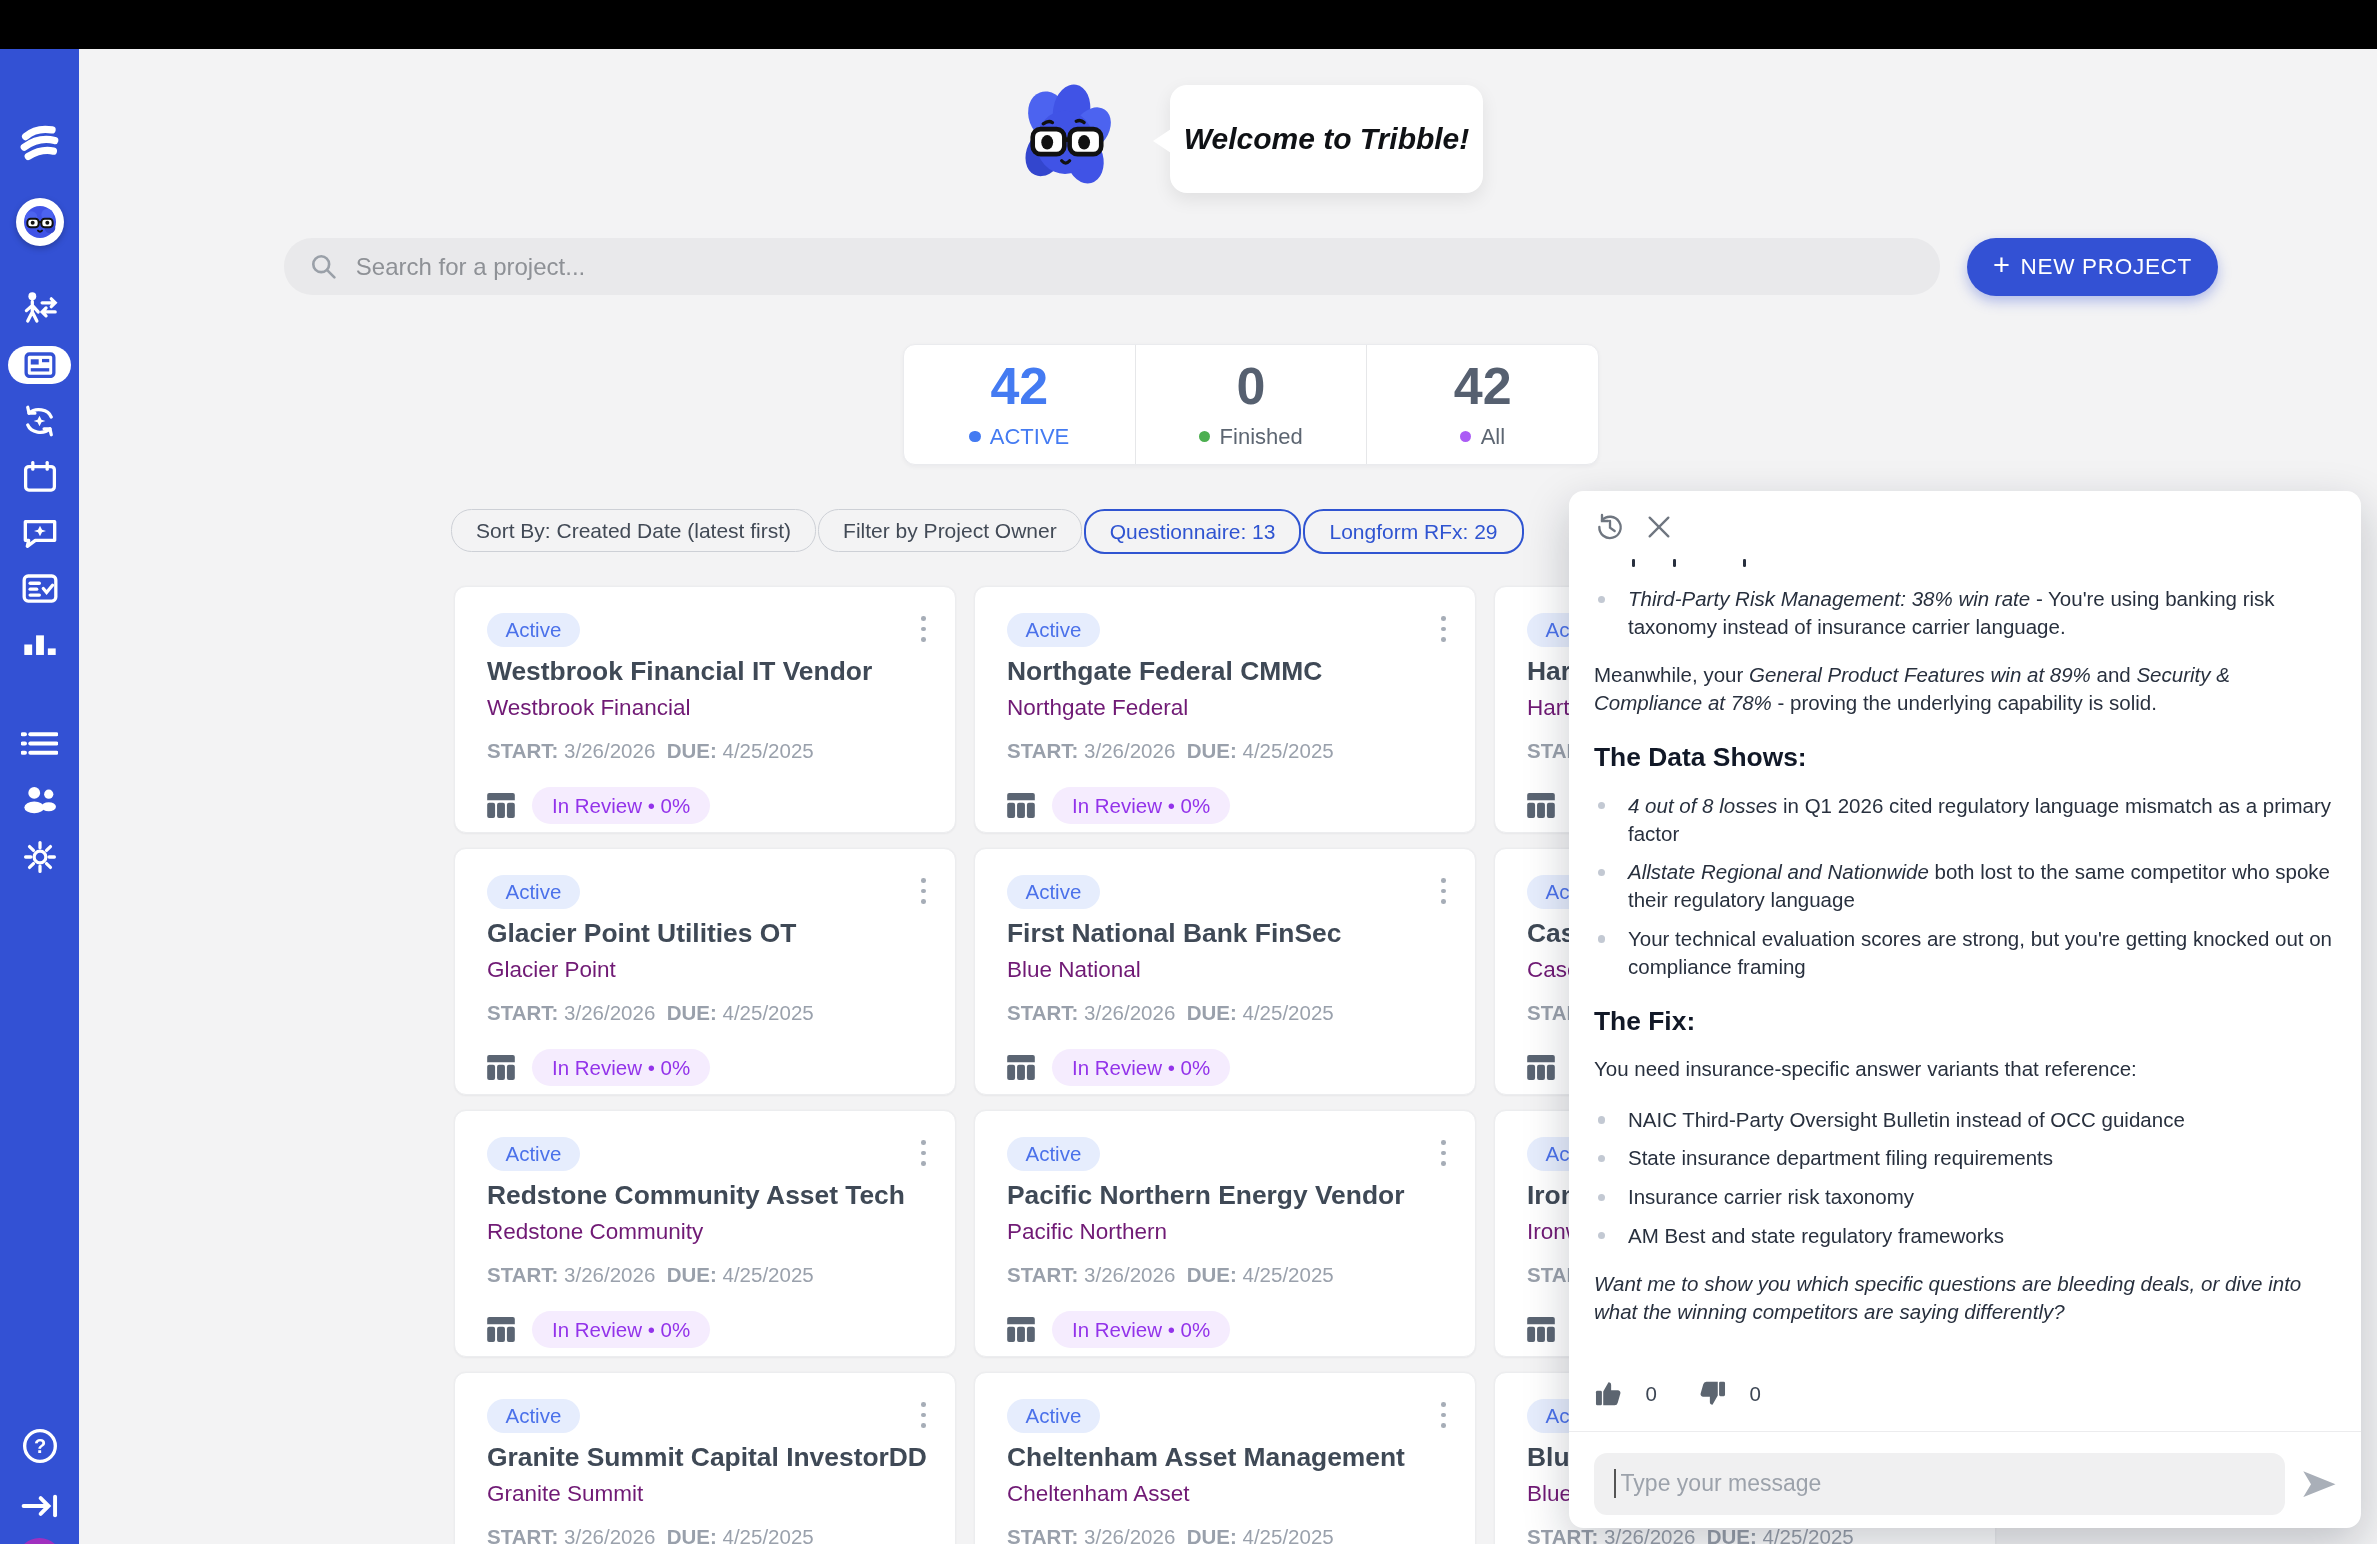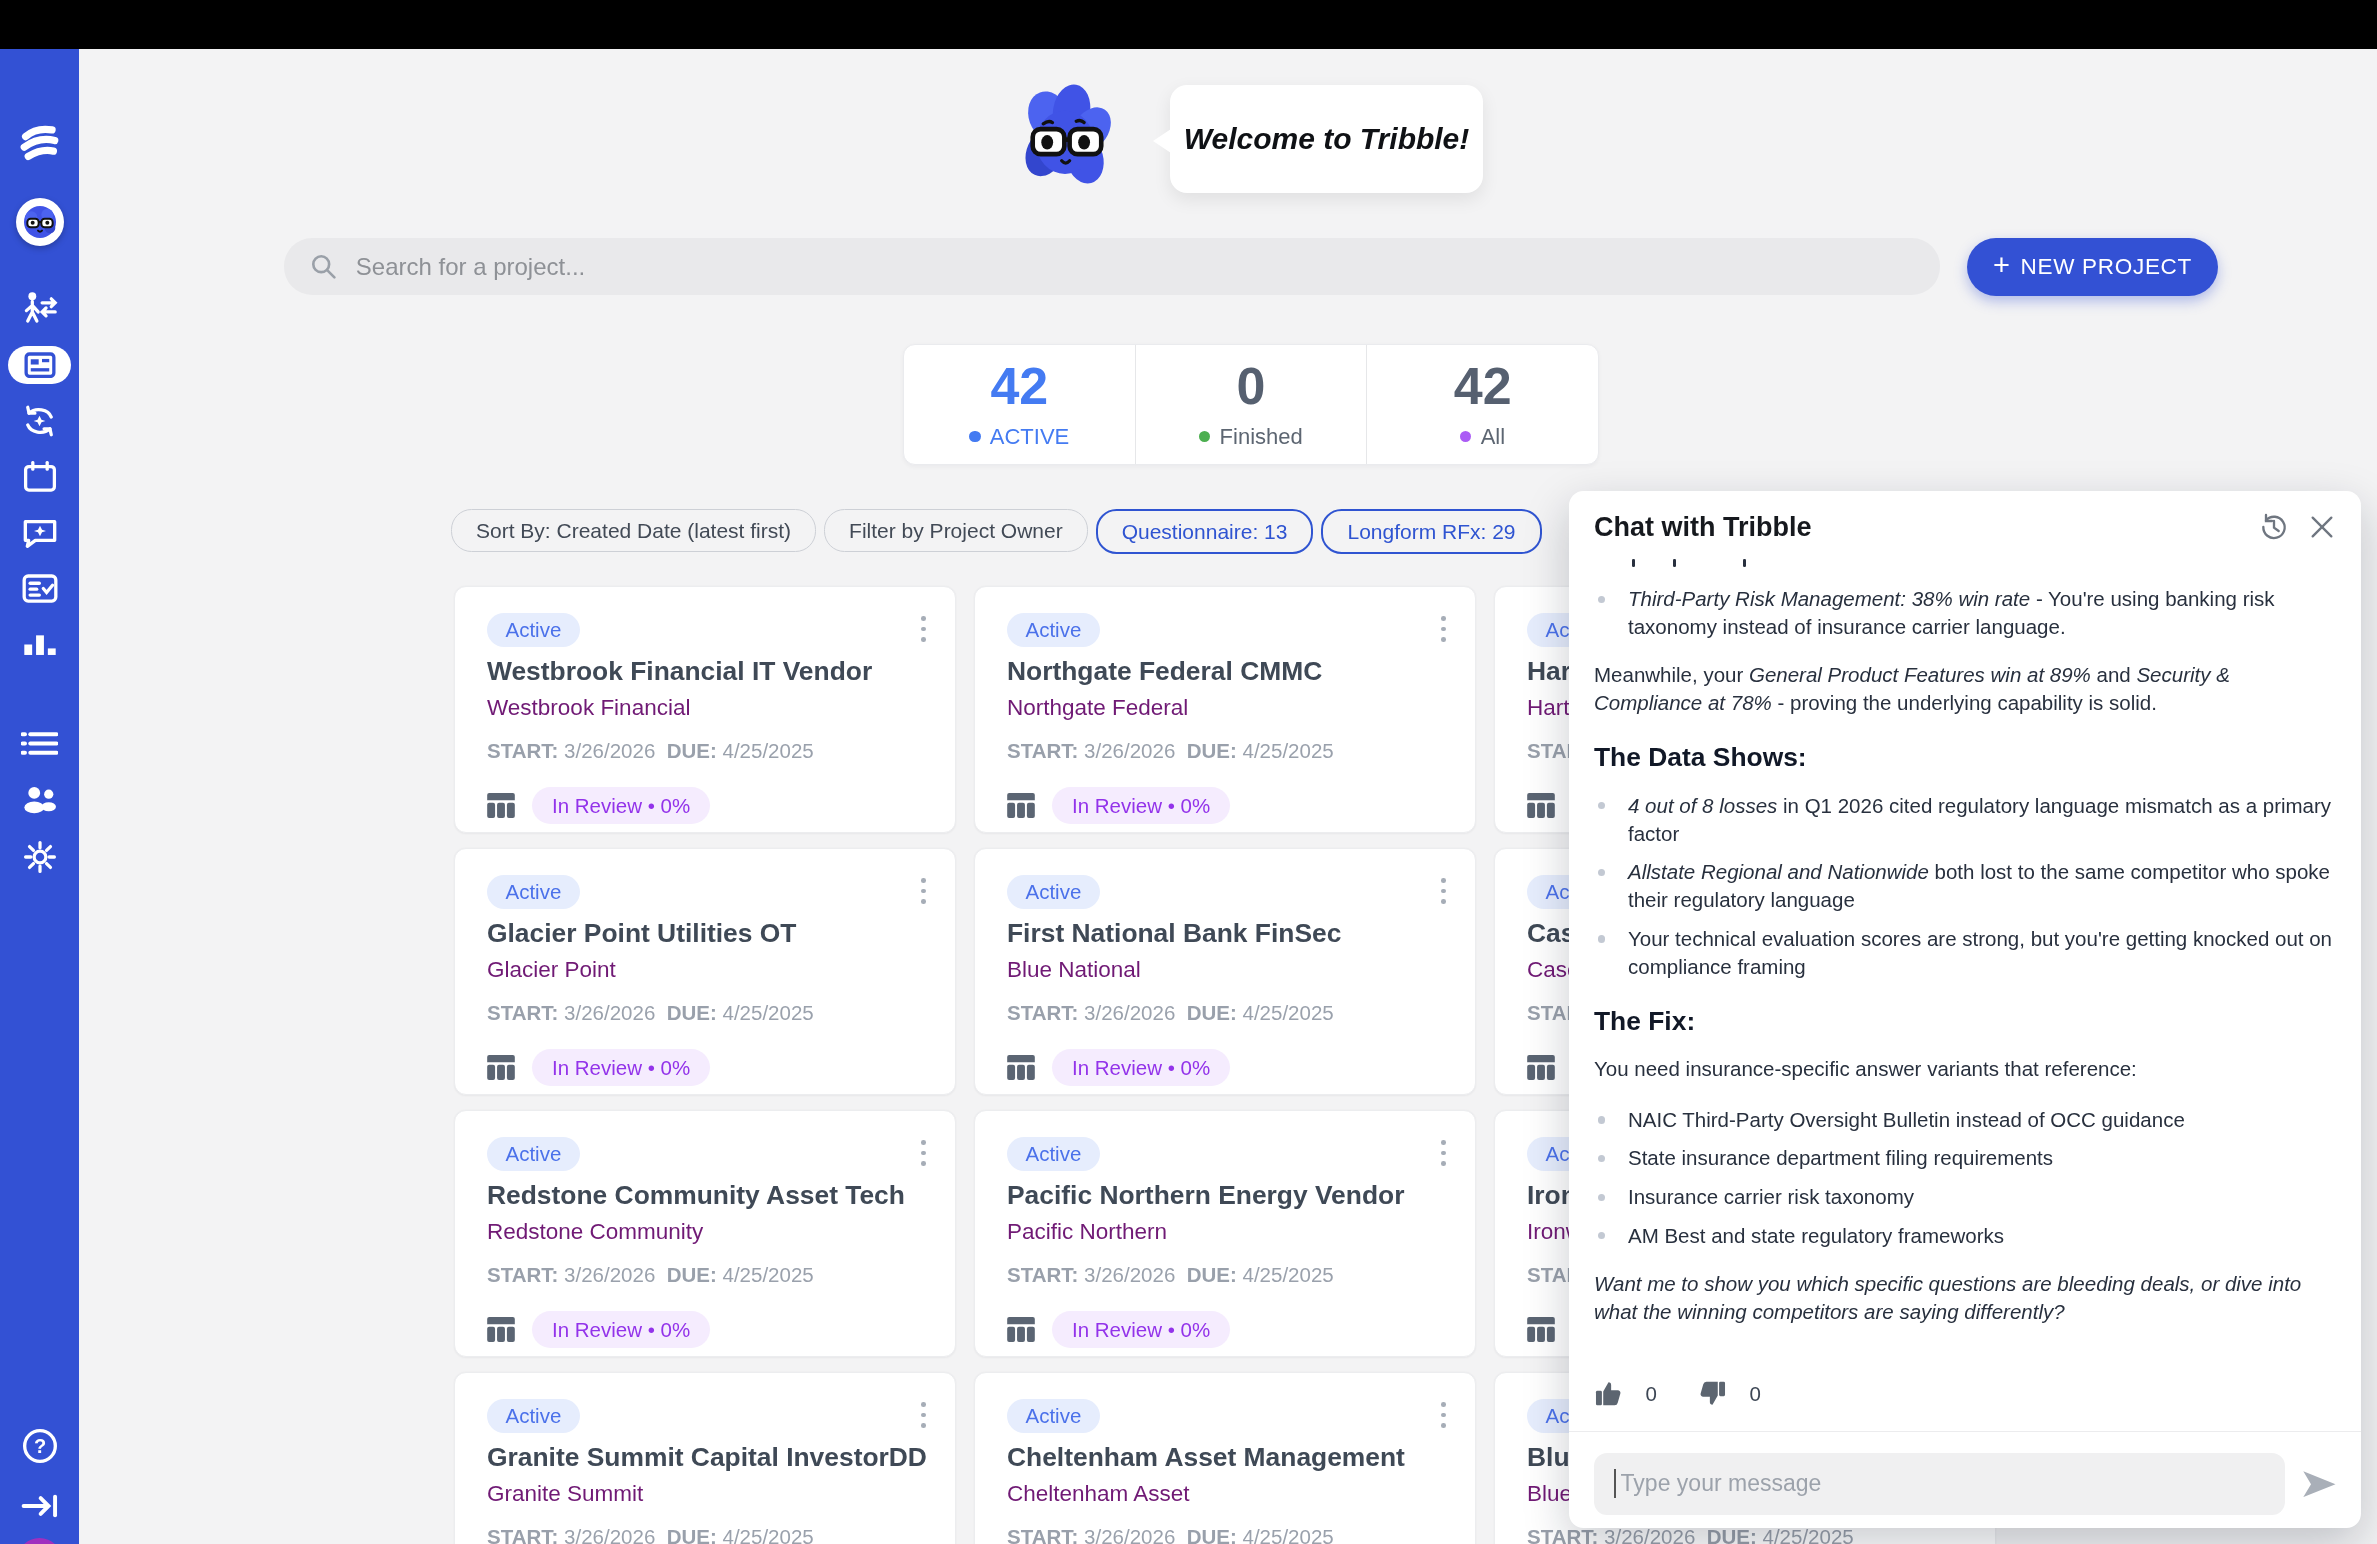--- a/index.html
+++ b/index.html
@@ -41,21 +41,21 @@
   .stats{position:absolute;left:903px;top:344px;width:696px;height:121px;background:#fff;border:1.3px solid #EAEBEE;
     border-radius:12px;box-shadow:0 1.3px 4px rgba(16,24,40,.04);display:flex;box-sizing:border-box;}
   .stat{flex:1;display:flex;flex-direction:column;align-items:center;justify-content:center;gap:12px;}
   .stat+.stat{border-left:1.3px solid #E6E7E9;}
   .stat .num{font-size:52px;font-weight:bold;color:#566070;line-height:1;}
   .stat.active .num{color:#447BF2;}
   .stat .lblrow{display:flex;align-items:center;gap:9.2px;font-size:22px;color:#5D6672;}
   .stat.active .lblrow{color:#447BF2;font-weight:500;}
   .dot{width:11.2px;height:11.2px;border-radius:50%;}
   
-  .chips{position:absolute;left:451px;top:509px;display:flex;gap:8px;}
+  .chips{position:absolute;left:451px;top:509px;display:flex;gap:2px;}
   .chip{height:41px;border-radius:20.5px;border:1.3px solid #CDD0D6;display:flex;align-items:center;
     padding:0 24px;font-size:21px;color:#424A56;background:transparent;white-space:nowrap;}
   .chip.blue{border:2px solid #2F54D1;color:#2F54D1;font-weight:500;}
   
   .cards{position:absolute;left:454px;top:586px;display:grid;grid-template-columns:repeat(3,502px);
     grid-auto-rows:247px;column-gap:18px;row-gap:15px;}
   .card{position:relative;background:#fff;border:0.7px solid #ECEDEF;border-radius:12px;
     box-shadow:0 0.7px 2px rgba(16,24,40,.05);}
   .card .status{position:absolute;left:32px;top:26.4px;height:34px;padding:0 18.5px;border-radius:17px;
     background:#E6EDFD;color:#4B71EA;font-size:20.5px;display:flex;align-items:center;}
@@ -494,21 +494,20 @@
     <span class="status">Active</span>
     <div class="title">Blue</div>
     <div class="subtitle">Blueg</div>
     <div class="dates"><b>START:</b> <span>3/26/2026</span>&nbsp;&nbsp;<b>DUE:</b> <span>4/25/2025</span></div>
 
   </div>
 </div>
 
 <div class="chat">
   <div class="chat-head">
-    <div class="t">Chat with Tribble</div>
     <svg class="hicon" width="32" height="32" viewBox="0 0 48 48" fill="none" stroke="#6F7680" stroke-width="3.5" stroke-linecap="round">
       <path d="M8 24 a16 16 0 1 0 4 -10"></path>
         <path d="M12 6 v9 h9"></path>
         <path d="M24 15 v10 l7 5"></path>
     </svg>
     <svg class="xicon" width="28" height="28" viewBox="0 0 42 42" stroke="#6F7680" stroke-width="3.5" stroke-linecap="round">
       <line x1="7" y1="7" x2="35" y2="35"></line>
         <line x1="35" y1="7" x2="7" y2="35"></line>
     </svg>
   </div>

